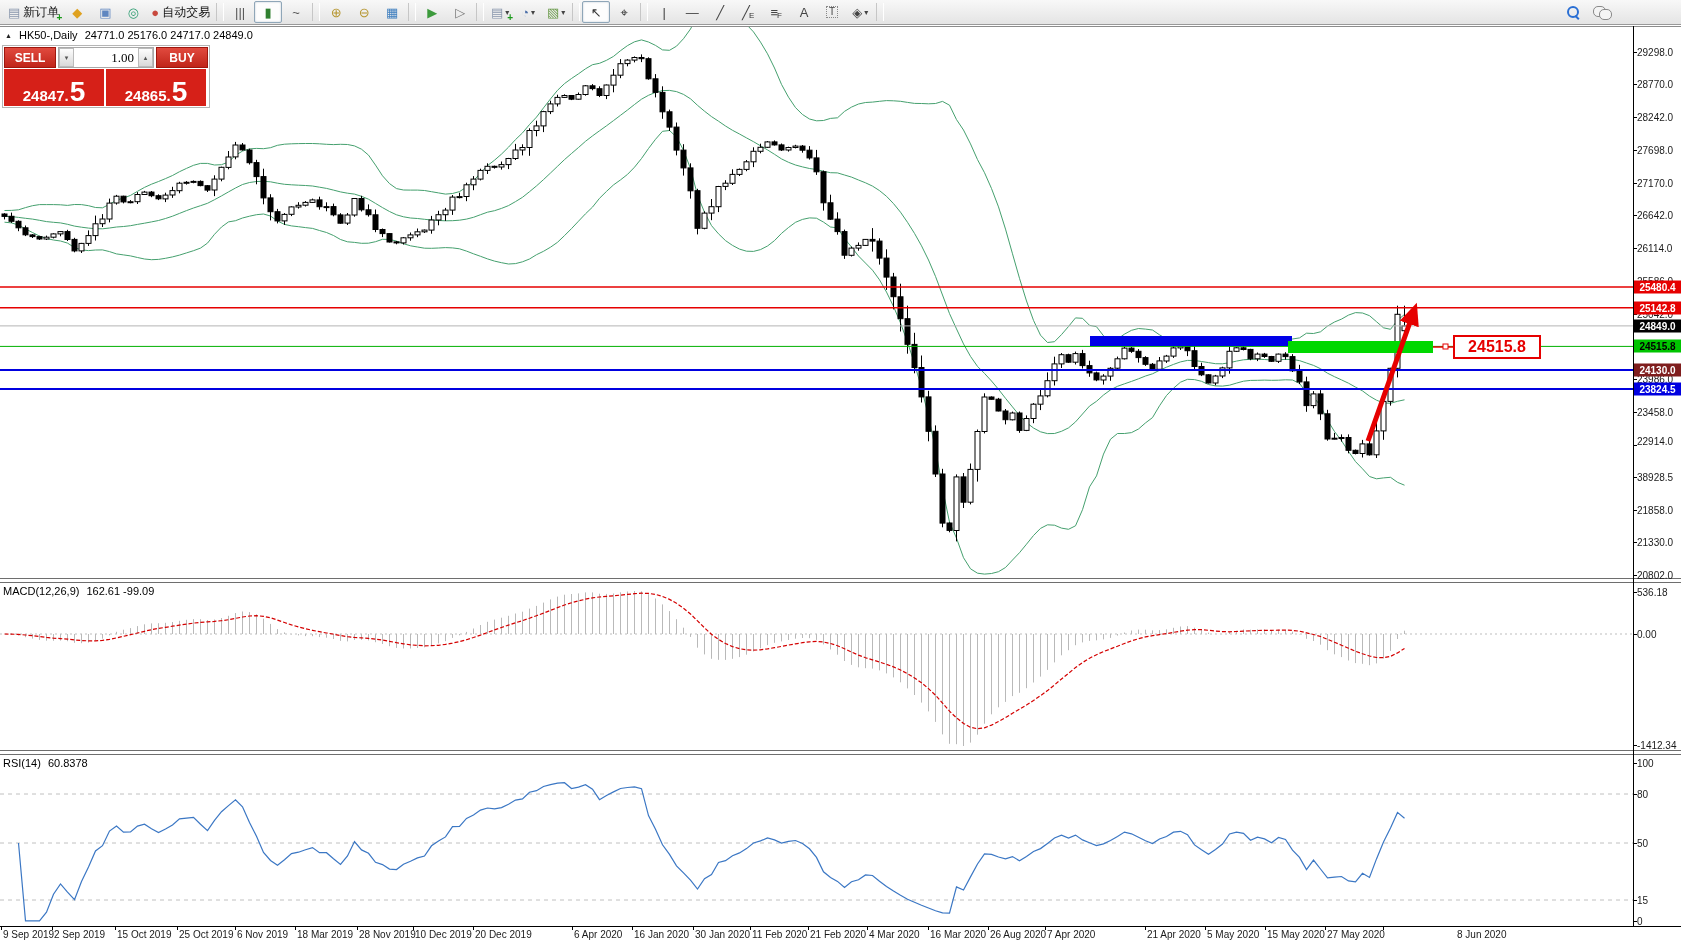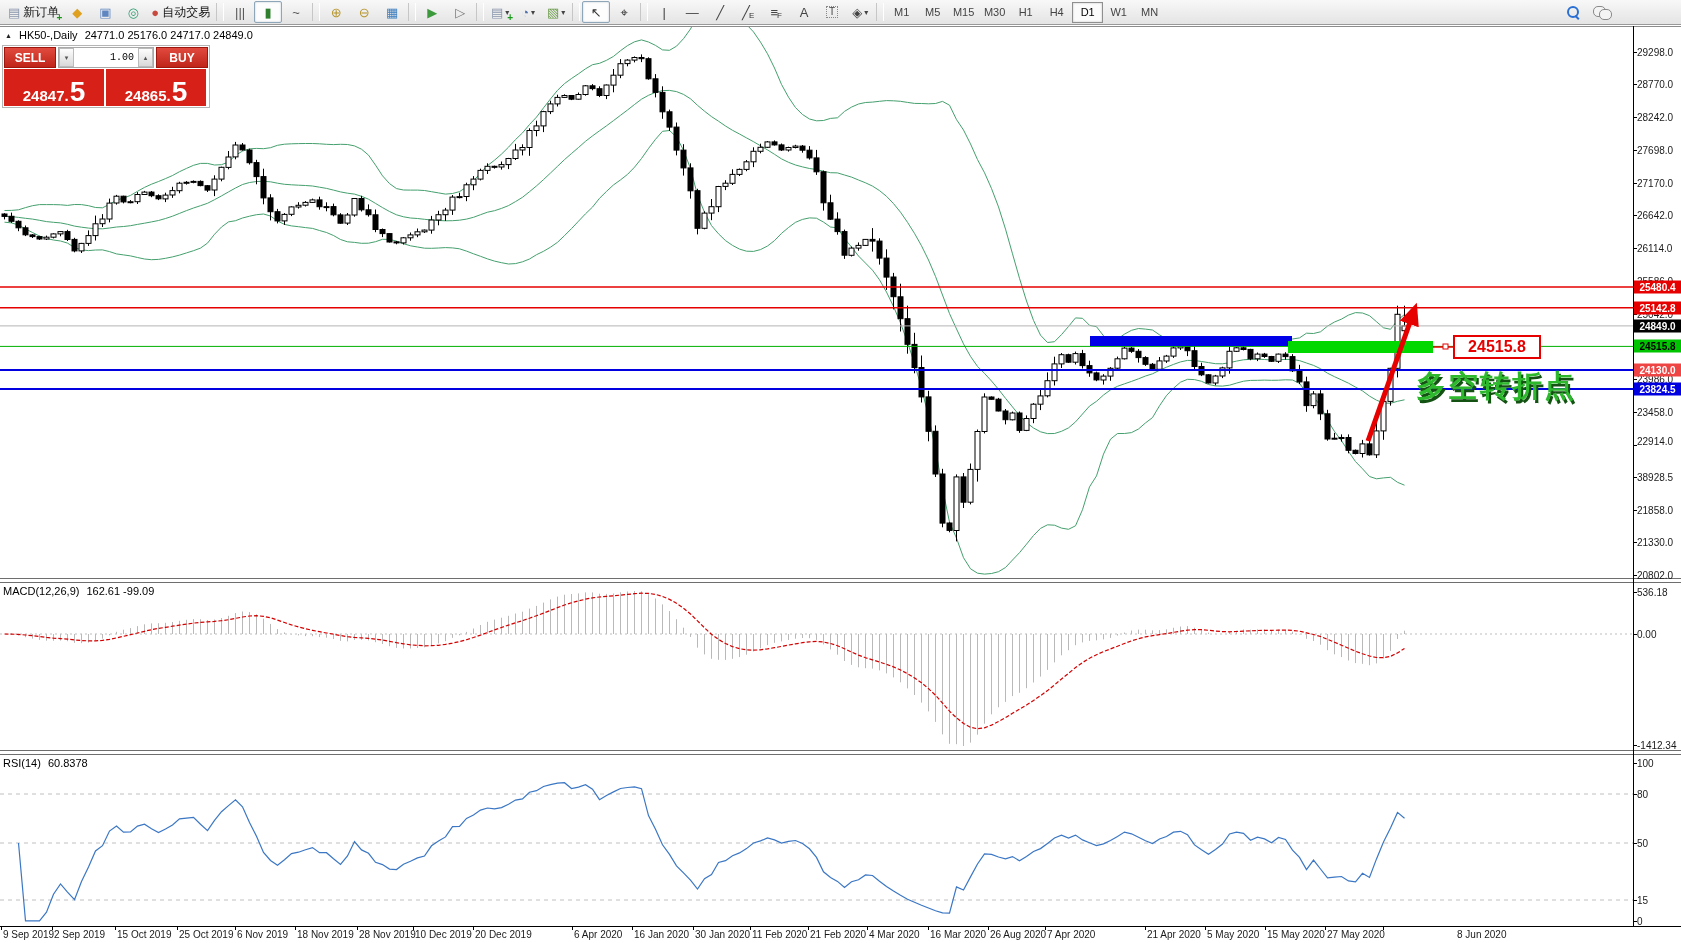--- a/index.html
+++ b/index.html
@@ -40,22 +40,22 @@
 
   
   #trade-panel{position:absolute;left:2px;top:45px;width:204px;background:#fff;
     border:1px solid #b5b5b5;padding:1px;z-index:16;box-sizing:content-box;}
   .tp-row1{display:flex;height:21px;}
   .btn-sell,.btn-buy{width:52px;background:linear-gradient(#e14a3e,#c0251a);color:#fff;font-size:12px;
     font-weight:bold;display:flex;align-items:center;justify-content:center;border:1px solid #9e170e;box-sizing:border-box;}
   .vol-box{flex:1;display:flex;margin:0 2px;border:1px solid #a9a9a9;box-sizing:border-box;background:#fff;}
   .spin{width:15px;background:linear-gradient(#fdfdfd,#d9d9d9);color:#555;font-size:7px;
     display:flex;align-items:center;justify-content:center;border:1px solid #bbb;box-sizing:border-box;}
-  .vol-input{flex:1;border:none;outline:none;text-align:right;font-size:10px;padding:0 4px 0 0;
-    font-family:Liberation Mono, monospace;width:40px;min-width:0;}
+  .vol-input{flex:1;border:none;outline:none;text-align:right;font-size:13px;padding:0 4px 0 0;
+    font-family:Liberation Serif, serif;width:40px;min-width:0;}
   .tp-row2{display:flex;height:37px;margin-top:1px;}
   .price-block{width:100px;background:#d62018;color:#fff;display:flex;align-items:flex-end;
     justify-content:center;padding-bottom:2px;box-sizing:border-box;}
   .price-block.left{margin-right:2px;}
   .pb-main{font-size:15px;font-weight:bold;line-height:1.1;}
   .pb-big{font-size:28px;font-weight:bold;line-height:0.85;margin-left:1px;}
 
   
   svg.pane{position:absolute;left:0;z-index:3;}
   
@@ -169,31 +169,20 @@
           <span class="glyph" style="color: rgb(68, 68, 68);">A</span>
         </div>
         <div class="tb">
           <span class="glyph boxed" style="color: rgb(68, 68, 68);">T</span>
         </div>
         <div class="tb">
           <span class="glyph" style="color: rgb(68, 68, 68);">◈</span>
           <span class="caret">▾</span>
         </div>
         <div class="sep"></div>
-      </div>
-    <div id="tf-items">
-        <div class="tf">M1</div>
-        <div class="tf">M5</div>
-        <div class="tf">M15</div>
-        <div class="tf">M30</div>
-        <div class="tf">H1</div>
-        <div class="tf">H4</div>
-        <div class="tf active">D1</div>
-        <div class="tf">W1</div>
-        <div class="tf">MN</div>
       </div>
     <div id="right-icons">
       <span class="search-ic">
           <span class="ring"></span>
           <span class="tail"></span>
         </span>
       <span class="chat-ic">
           <span class="b1"></span>
           <span class="b2"></span>
         </span>
@@ -903,21 +892,21 @@
       <div class="ptickmark" style="top:510px"></div>
       <div class="ptick" style="top:510px">21858.0</div>
       <div class="ptickmark" style="top:542px"></div>
       <div class="ptick" style="top:542px">21330.0</div>
       <div class="ptickmark" style="top:575px"></div>
       <div class="ptick" style="top:575px">20802.0</div>
       <div class="ptag" style="top:287px;background:#e60000;color:#ffffff">25480.4</div>
       <div class="ptag" style="top:308px;background:#e60000;color:#ffffff">25142.8</div>
       <div class="ptag" style="top:326px;background:#000000;color:#ffffff">24849.0</div>
       <div class="ptag" style="top:346px;background:#00c400;color:#000000">24515.8</div>
-      <div class="ptag" style="top:370px;background:#ef4444;color:#ffffff">24130.0</div>
+      <div class="ptag" style="top:370px;background:#7f1d1d;color:#ffffff">24130.0</div>
       <div class="ptag" style="top:389px;background:#0000e0;color:#ffffff">23824.5</div>
       <div class="ptick" style="top:592px">536.18</div>
       <div class="ptickmark" style="top:592px"></div>
       <div class="ptick" style="top:634px">0.00</div>
       <div class="ptickmark" style="top:634px"></div>
       <div class="ptick" style="top:745px">-1412.34</div>
       <div class="ptickmark" style="top:745px"></div>
       <div class="ptick" style="top:763px">100</div>
       <div class="ptickmark" style="top:763px"></div>
       <div class="ptick" style="top:794px">80</div>
@@ -934,21 +923,21 @@
       <div class="dlabel" style="left:3px">9 Sep 2019</div>
       <div class="dtickmark" style="left:52px"></div>
       <div class="dlabel" style="left:54px">2 Sep 2019</div>
       <div class="dtickmark" style="left:115px"></div>
       <div class="dlabel" style="left:117px">15 Oct 2019</div>
       <div class="dtickmark" style="left:177px"></div>
       <div class="dlabel" style="left:179px">25 Oct 2019</div>
       <div class="dtickmark" style="left:235px"></div>
       <div class="dlabel" style="left:237px">6 Nov 2019</div>
       <div class="dtickmark" style="left:295px"></div>
-      <div class="dlabel" style="left:297px">18 Nov 2019</div>
+      <div class="dlabel" style="left:297px">18 Mar 2019</div>
       <div class="dtickmark" style="left:357px"></div>
       <div class="dlabel" style="left:359px">28 Nov 2019</div>
       <div class="dtickmark" style="left:413px"></div>
       <div class="dlabel" style="left:415px">10 Dec 2019</div>
       <div class="dtickmark" style="left:473px"></div>
       <div class="dlabel" style="left:475px">20 Dec 2019</div>
       <div class="dtickmark" style="left:572px"></div>
       <div class="dlabel" style="left:574px">6 Apr 2020</div>
       <div class="dtickmark" style="left:632px"></div>
       <div class="dlabel" style="left:634px">16 Jan 2020</div>
@@ -979,15 +968,14 @@
     </div>
 
   <div class="pane-label" style="left:3px;top:585px">
     <span>MACD(12,26,9)</span><span class="vals">162.61 -99.09</span>
   </div>
   <div class="pane-label" style="left:3px;top:757px">
     <span>RSI(14)</span><span class="vals">60.8378</span>
   </div>
 
   <div id="callout" style="left: 1453px; top: 335px; width: 88px; height: 24px; line-height: 20px; color: rgb(230, 0, 0); border-color: rgb(230, 0, 0);">24515.8</div>
-  <div id="annotation" style="left: 1416px; top: 366px; font-size: 30px; color: rgb(45, 184, 45); text-shadow: rgb(20, 82, 20) 2px 3px 0px;">多空转折点</div>
 
 </div>
 
 </body></html>

